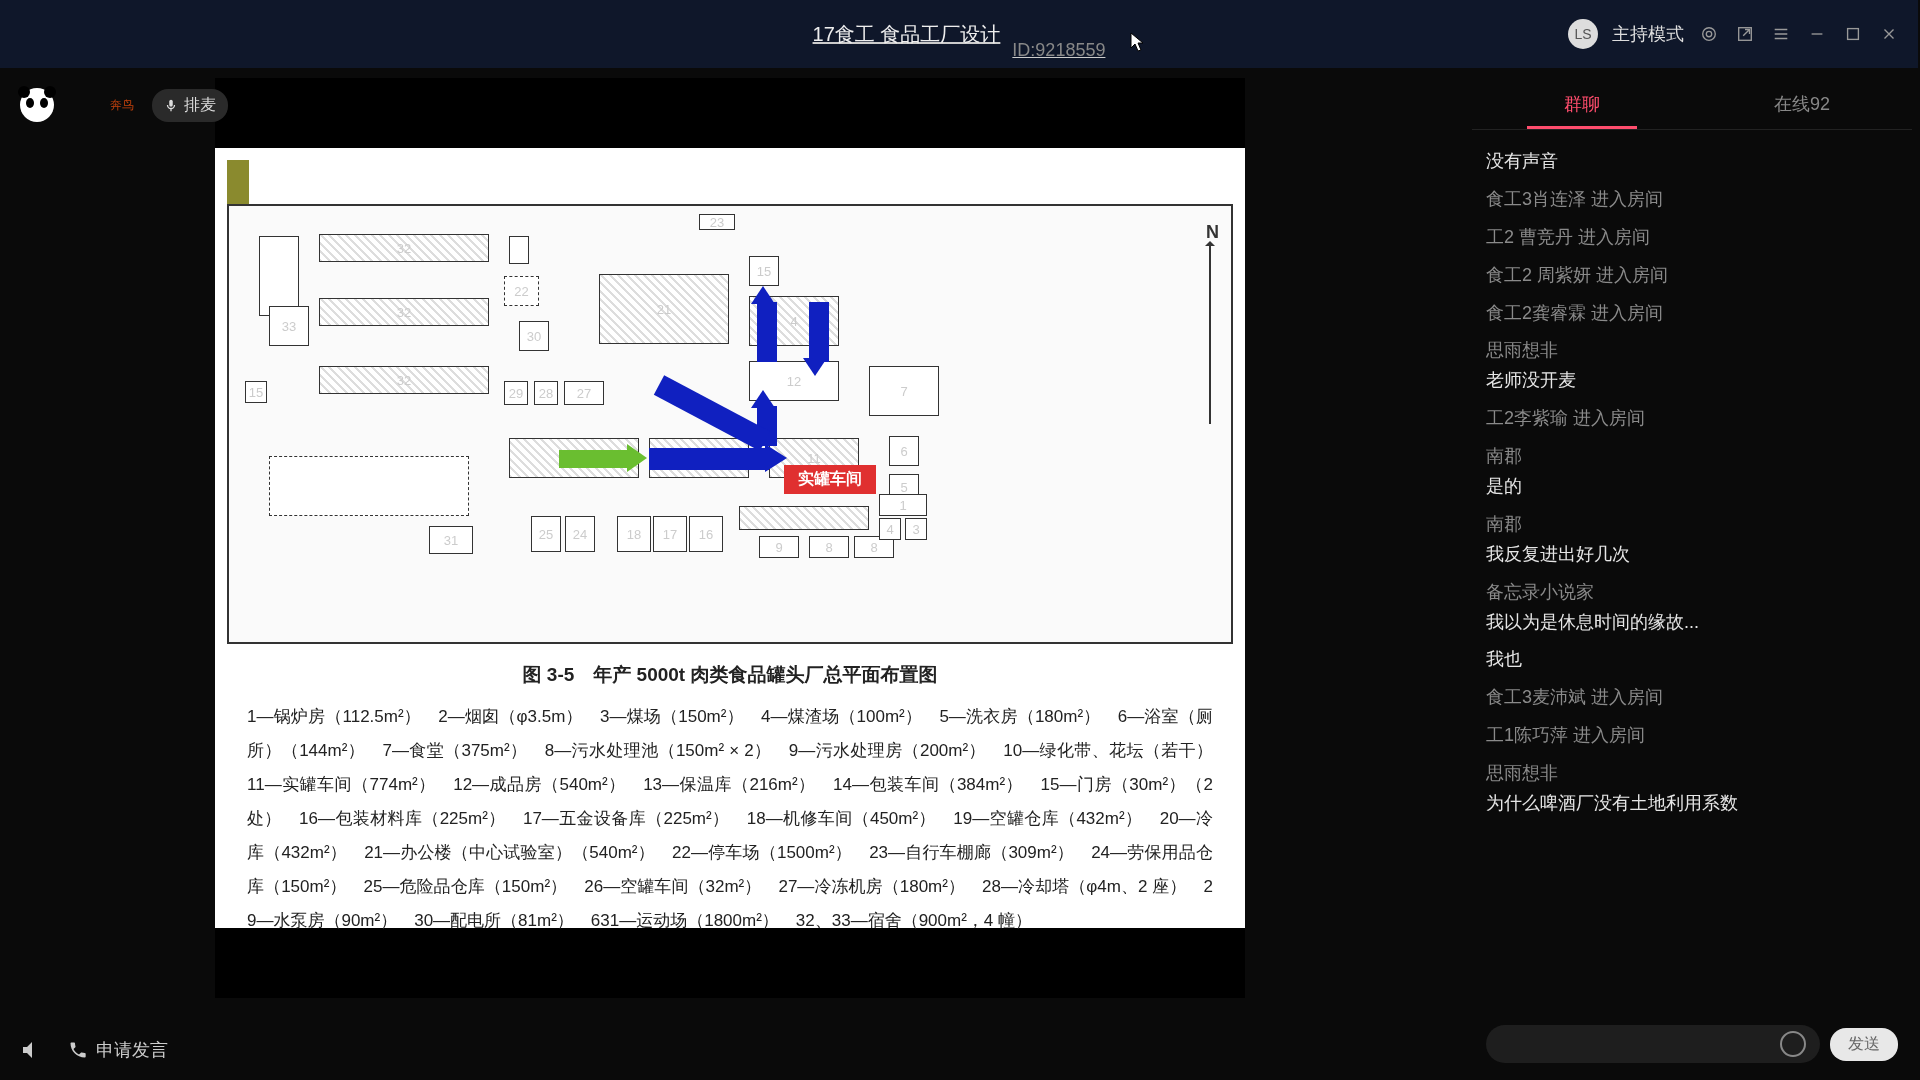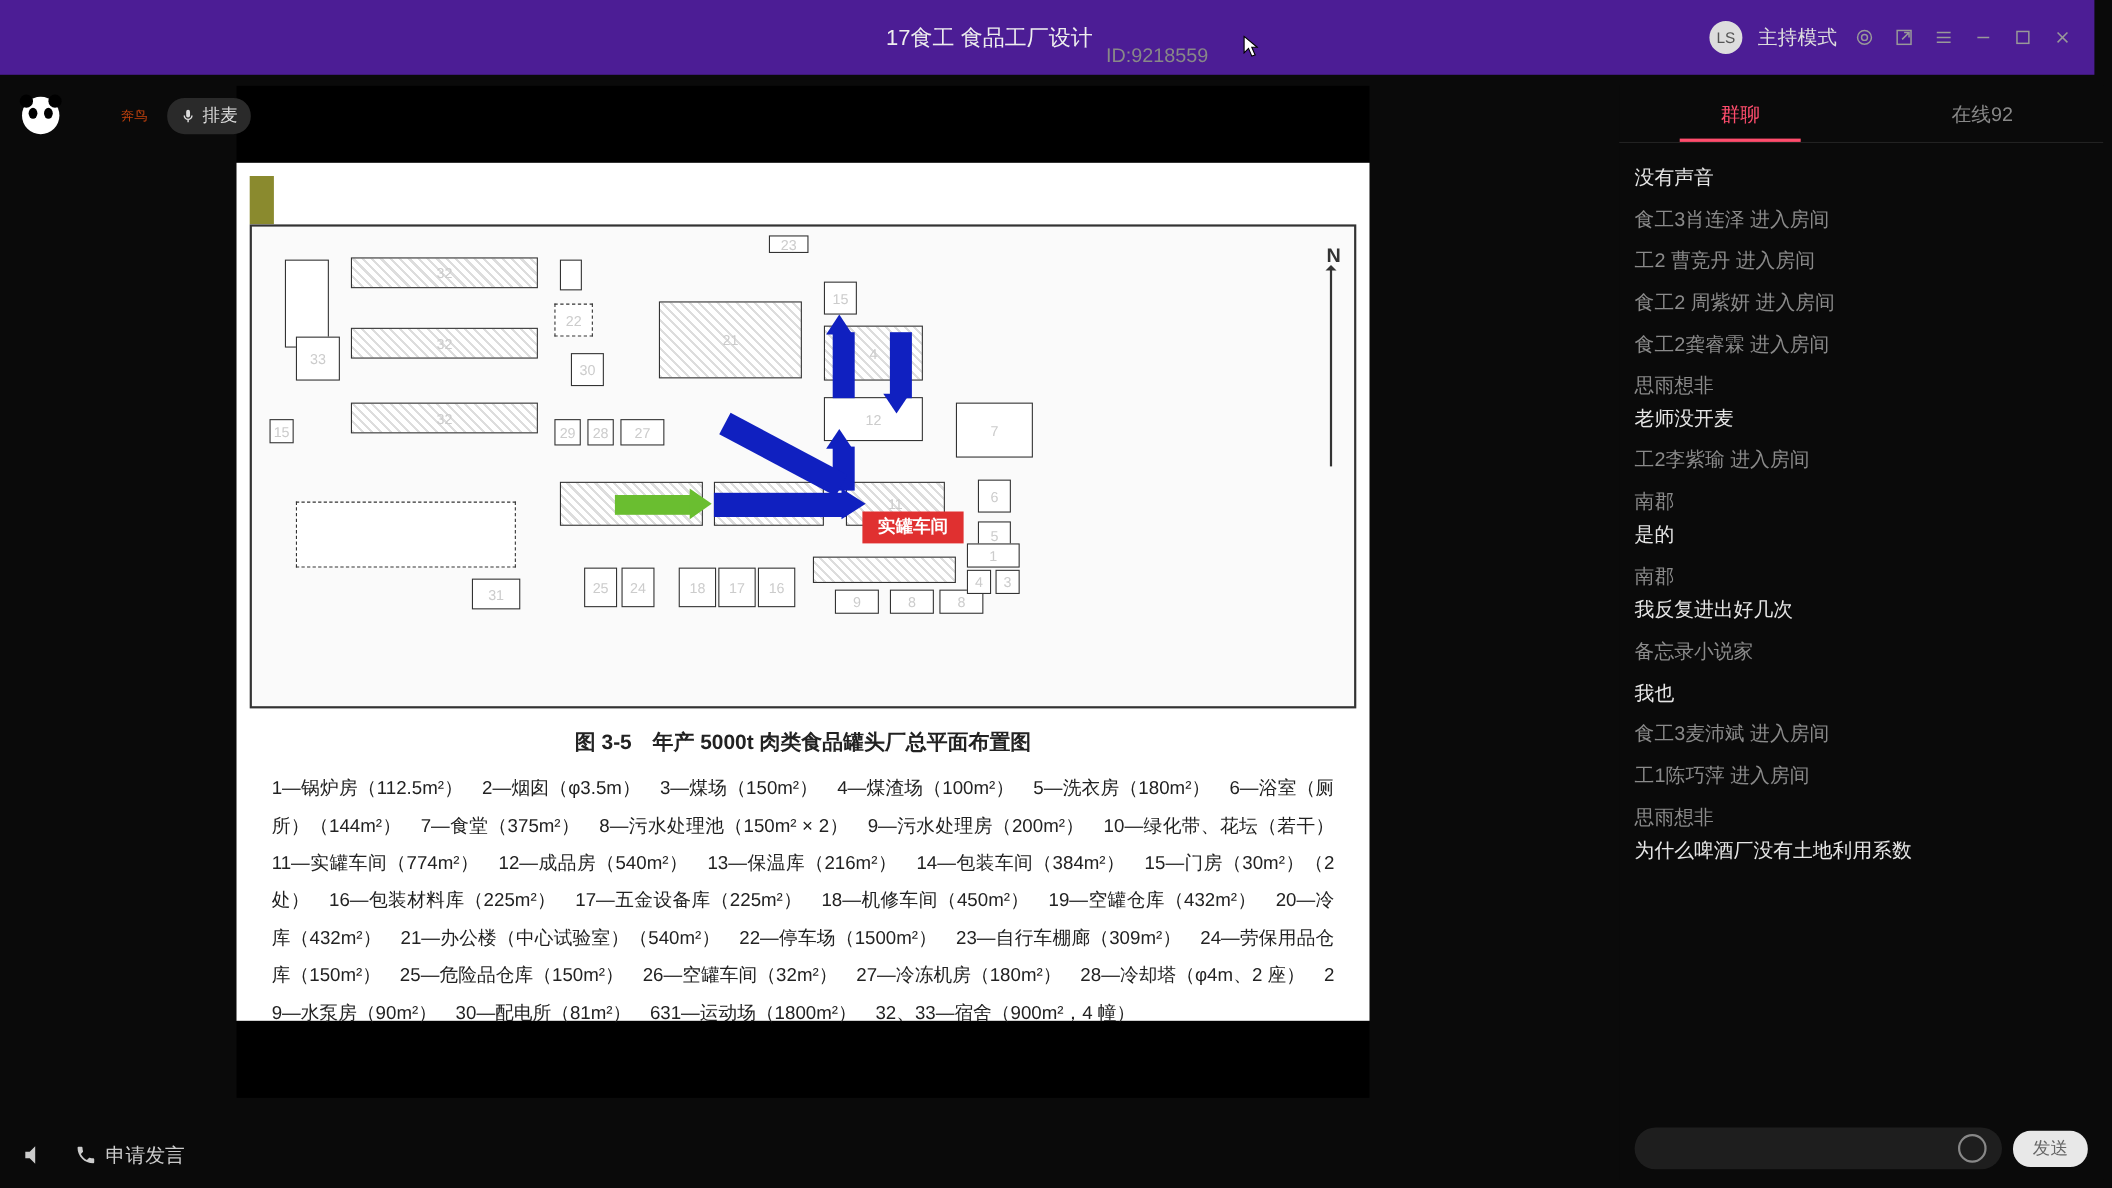--- a/index.html
+++ b/index.html
@@ -1,18 +1,18 @@
 <!DOCTYPE html>
 <html><head>
 <meta charset="utf-8">
 <style>
 * { margin: 0; padding: 0; box-sizing: border-box; }
 body { background: #0a0a0a; width: 1920px; height: 1080px; overflow: hidden; font-family: "Microsoft YaHei", sans-serif; color: #ccc; position: relative; }
 
-.titlebar { position: absolute; top: 0; left: 0; right: 16px; height: 68px; display: flex; align-items: center; justify-content: center; background: #4c1d95; }
+.titlebar { position: absolute; top: 0; left: 0; right: 2px; height: 68px; display: flex; align-items: center; justify-content: center; background: #0f172a; text-decoration: underline; }
 .title-text { font-size: 20px; color: #eee; font-weight: 500; }
 .title-id { font-size: 18px; color: #888; margin-left: 12px; margin-top: 32px; }
 .title-right { position: absolute; right: 18px; top: 0; height: 68px; display: flex; align-items: center; gap: 14px; }
 .host-avatar { width: 30px; height: 30px; border-radius: 50%; background: #ddd; display: flex; align-items: center; justify-content: center; font-size: 14px; color: #555; }
 .host-mode { font-size: 18px; color: #ddd; }
 .win-icon { width: 22px; height: 22px; color: #999; display: flex; align-items: center; justify-content: center; cursor: pointer; }
 .win-icon svg { width: 18px; height: 18px; stroke: currentColor; fill: none; stroke-width: 1.5; }
 
 .top-left-bar { position: absolute; left: 20px; top: 88px; display: flex; align-items: center; gap: 18px; z-index: 5; }
 .panda-badge { display: flex; align-items: center; gap: 8px; }
@@ -223,20 +223,21 @@
       <div class="chat-msg">
         <div class="chat-user">南郡</div>
         <div class="chat-text">是的</div>
       </div>
       <div class="chat-msg">
         <div class="chat-user">南郡</div>
         <div class="chat-text">我反复进出好几次</div>
       </div>
       <div class="chat-msg">
         <div class="chat-user">备忘录小说家</div>
+        <div class="chat-text">我以为是休息时间的缘故...</div>
       </div>
       <div class="chat-msg">
         <div class="chat-text">我也</div>
       </div>
       <div class="chat-msg">
         <div class="chat-system">食工3麦沛斌 进入房间</div>
       </div>
       <div class="chat-msg">
         <div class="chat-system">工1陈巧萍 进入房间</div>
       </div>

